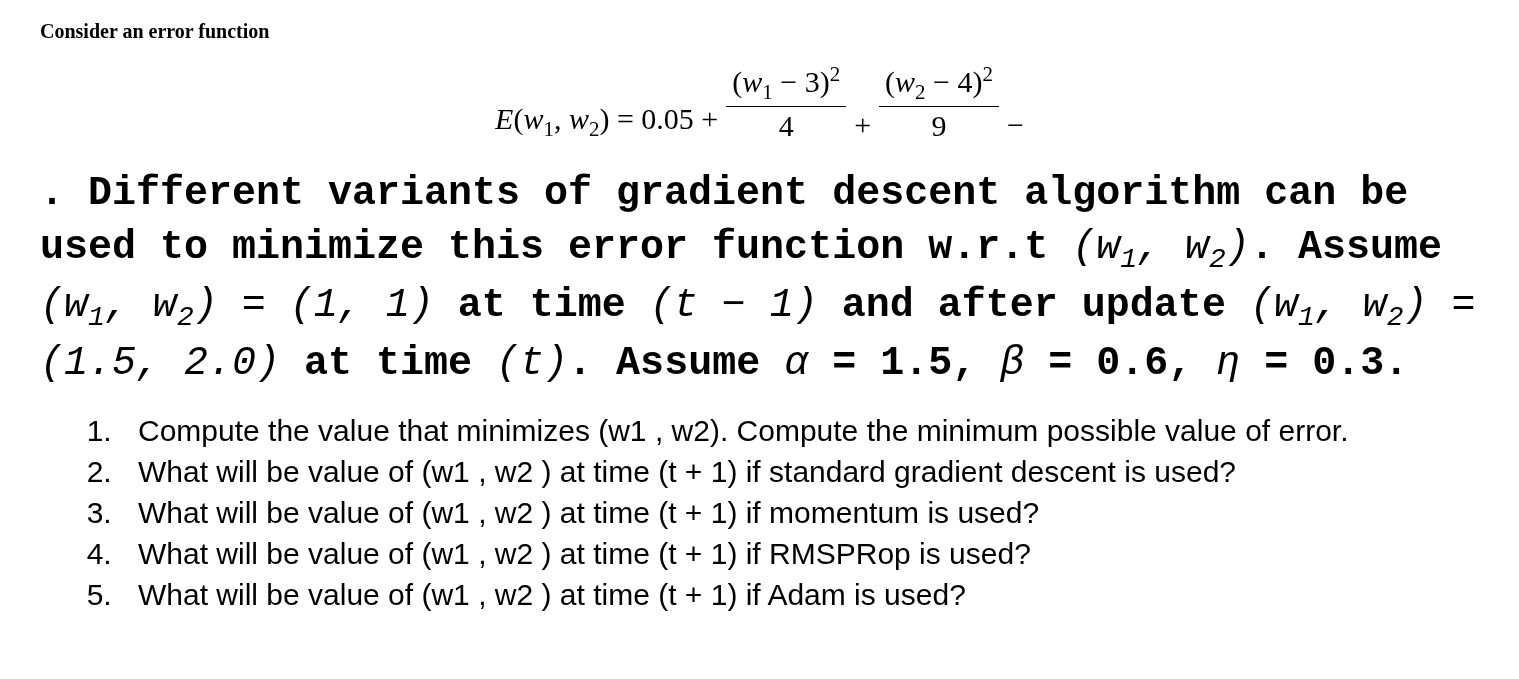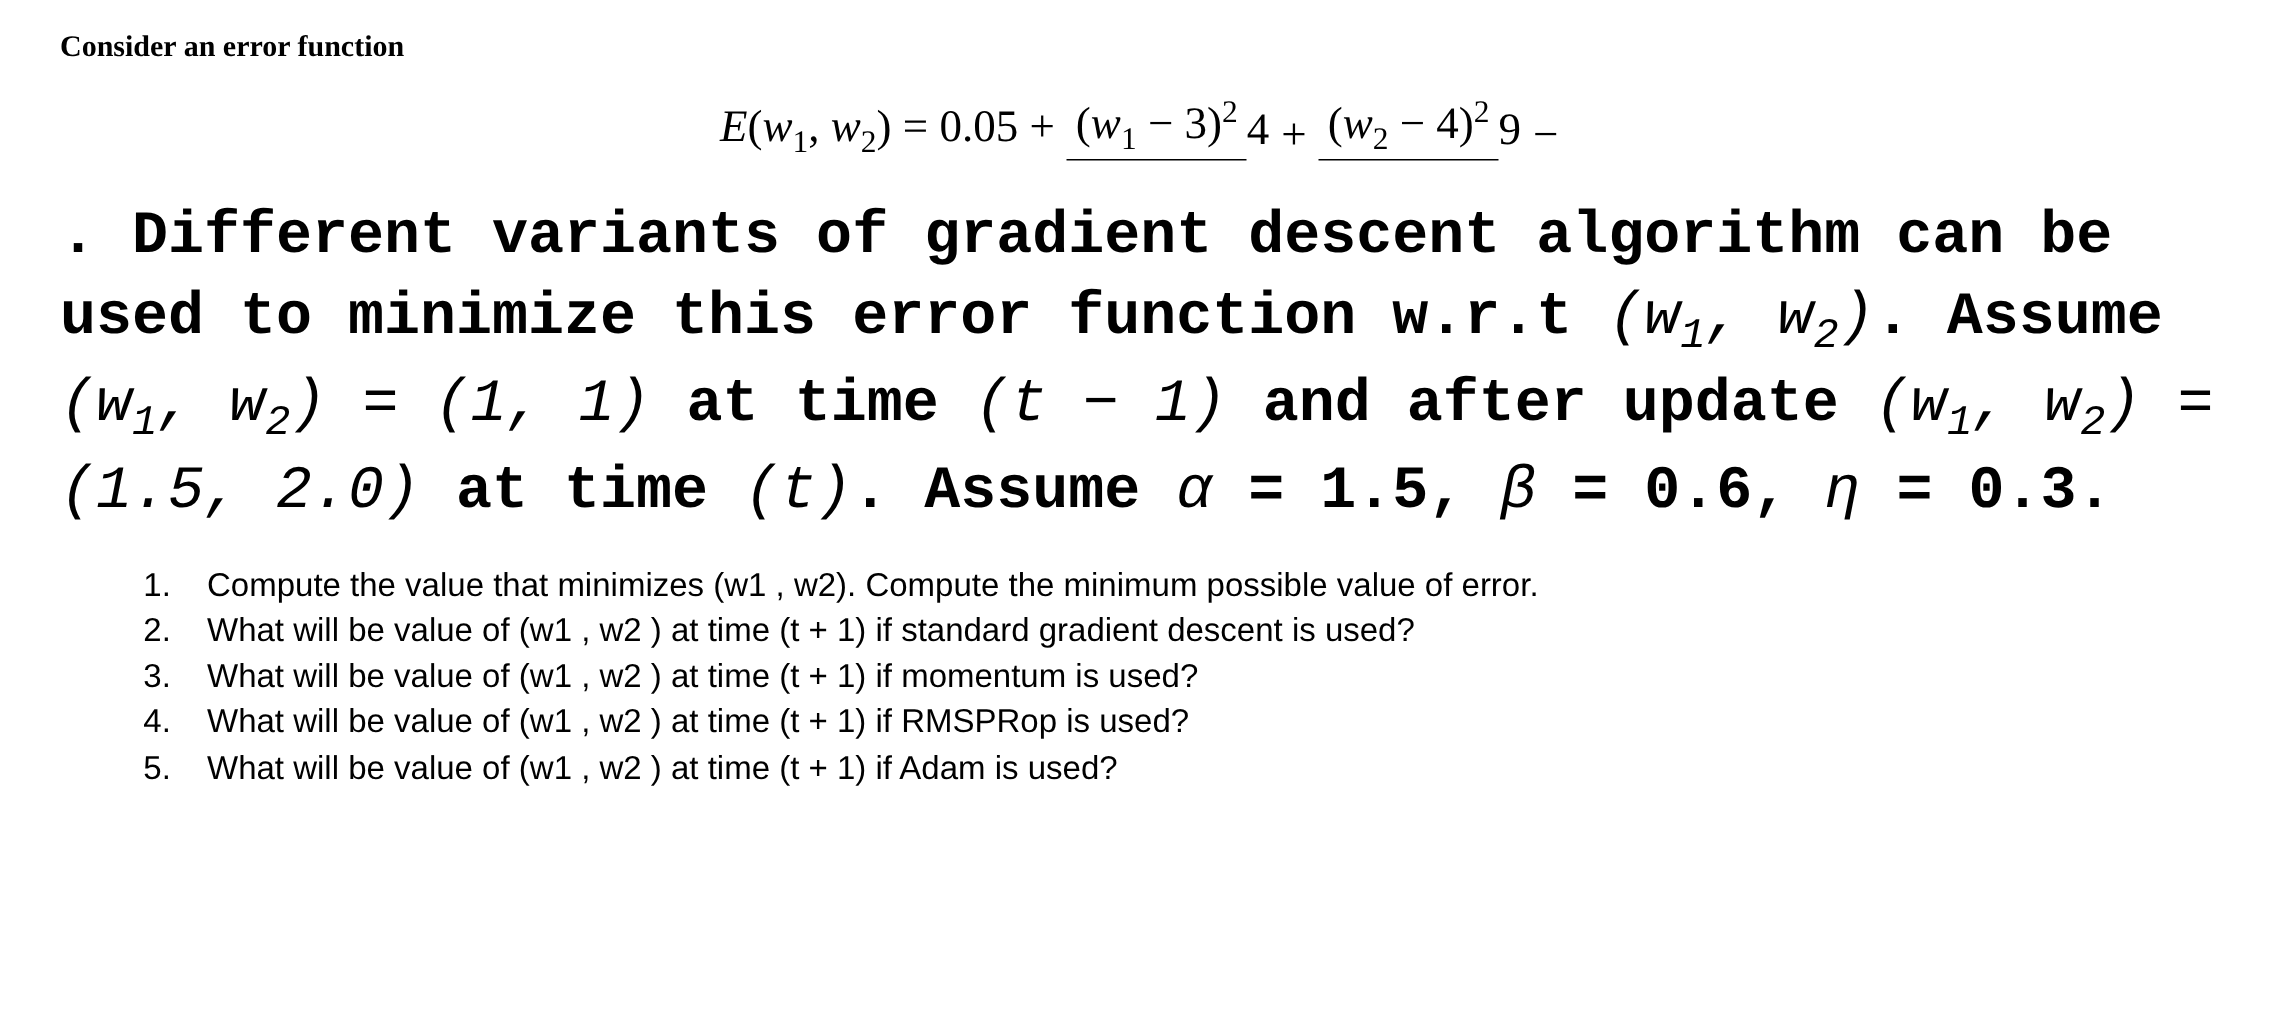--- a/index.html
+++ b/index.html
@@ -24,21 +24,21 @@
     font-family: 'Cambria Math', Georgia, serif;
     margin: 20px 0 25px 0;
   }
   .eq-inline {
     display: inline-flex;
     align-items: flex-end;
     gap: 8px;
   }
   .frac {
     display: inline-flex;
-    flex-direction: row;
+    flex-direction: column;
     align-items: center;
     vertical-align: middle;
     line-height: 1.1;
   }
   .frac .num {
     border-bottom: 1.5px solid #000;
     padding: 0 6px 2px 6px;
   }
   .frac .den {
     padding-top: 2px;
@@ -47,21 +47,21 @@
   .paragraph {
     font-weight: bold;
     font-size: 40px;
     line-height: 1.35;
     margin-bottom: 20px;
     font-family: Liberation Mono, monospace;
   }
   .paragraph .nobold { font-weight: normal; font-style: italic; }
   ol.questions {
     font-family: Arial, Helvetica, sans-serif;
-    font-size: 22px;
+    font-size: 30px;
     line-height: 1.3;
     padding-left: 80px;
     margin: 0;
   }
   ol.questions li {
     padding-left: 18px;
     margin-bottom: 2px;
   }
   sub { font-size: 0.7em; }
   sup { font-size: 0.7em; }

